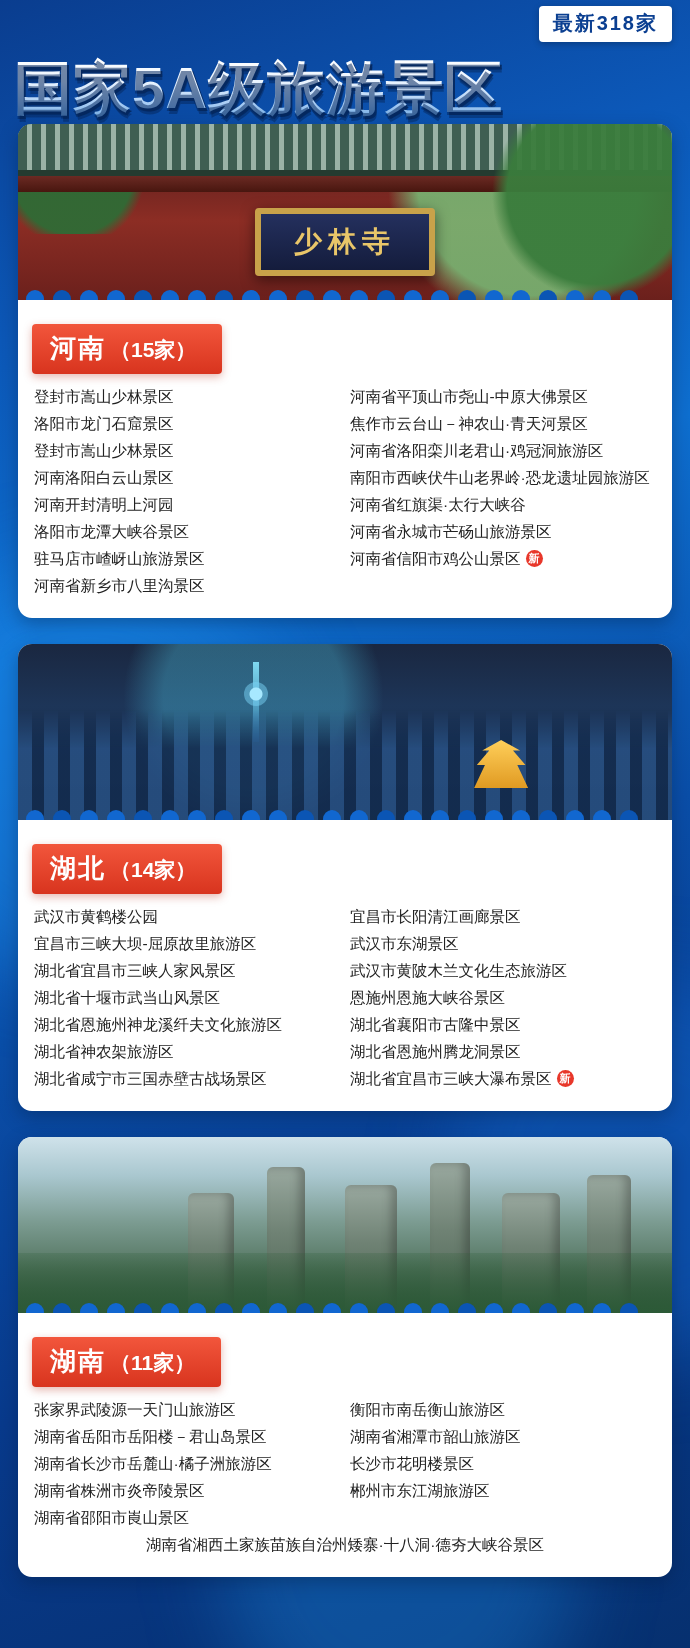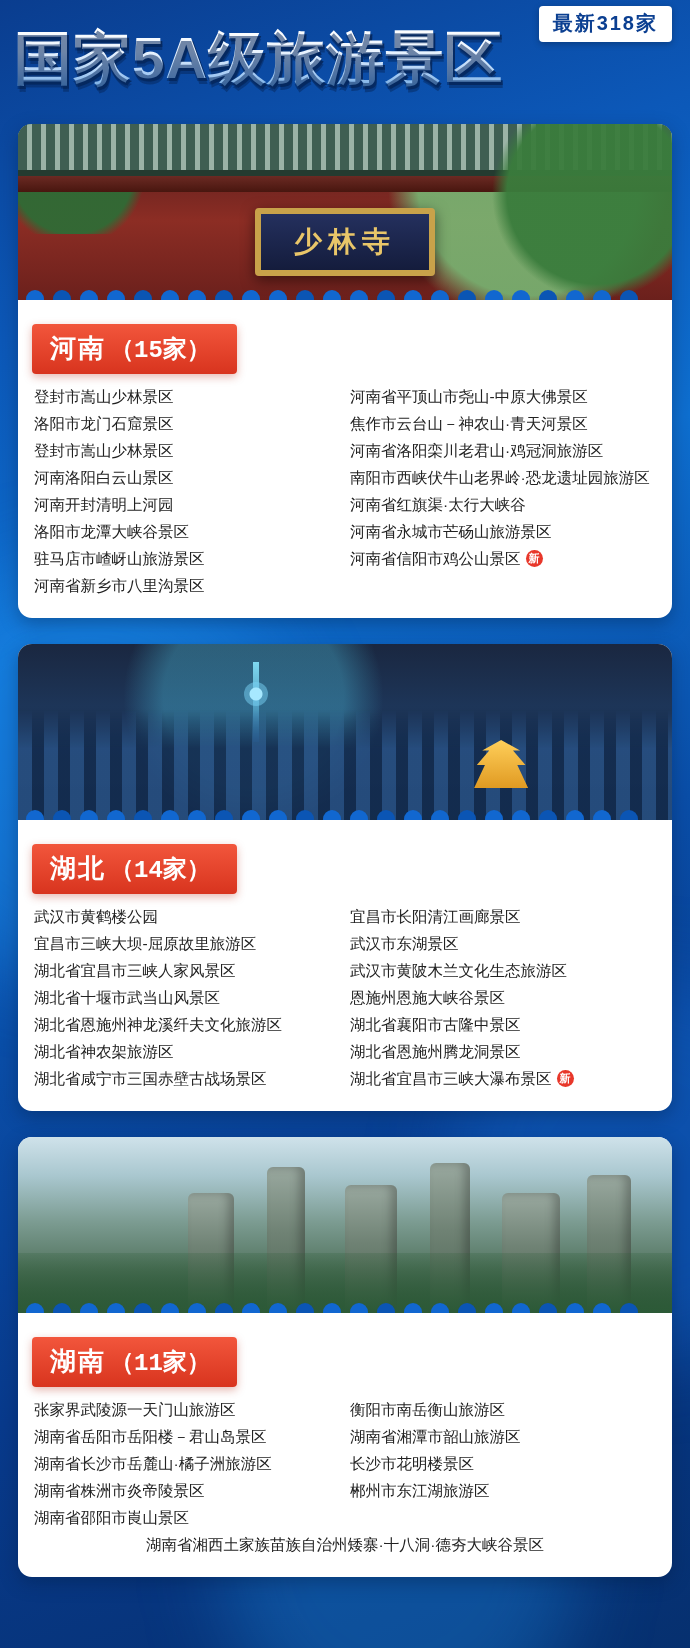--- a/index.html
+++ b/index.html
@@ -38,21 +38,21 @@
     font-weight: bold;
     font-size: 20px;
     letter-spacing: 2px;
     padding: 4px 14px 5px 14px;
     border-radius: 4px;
     box-shadow: 0 2px 6px rgba(0,0,0,0.25);
   }
   .main-title {
     position: absolute;
     left: 14px;
-    top: 27px;
+    top: 57px;
     font-size: 58px;
     font-weight: bold;
     letter-spacing: 1px;
     line-height: 62px;
     white-space: nowrap;
     color: #ffffff;
     background: linear-gradient(180deg, #ffffff 0%, #eaf4ff 40%, #a9cdf5 75%, #6ea8e0 100%);
     -webkit-background-clip: text;
     background-clip: text;
     -webkit-text-fill-color: transparent;
@@ -173,21 +173,21 @@
     background: linear-gradient(180deg, #f2563c, #d8341e);
     color: #fff;
     padding: 7px 26px 8px 18px;
     border-radius: 4px;
     box-shadow: 0 3px 8px rgba(180,50,30,0.35);
   }
   .prov {
     font-size: 26px; font-weight: bold; letter-spacing: 2px;
   }
   .count {
-    font-size: 24px; font-weight: bold; margin-left: 4px; font-family: Liberation Mono, monospace;
+    font-size: 21px; font-weight: bold; margin-left: 4px;
   }
 
   .list {
     display: grid;
     grid-template-columns: 1fr 1fr;
     column-gap: 10px;
     row-gap: 2px;
     padding: 2px 16px 20px 16px;
   }
   .list .item {

